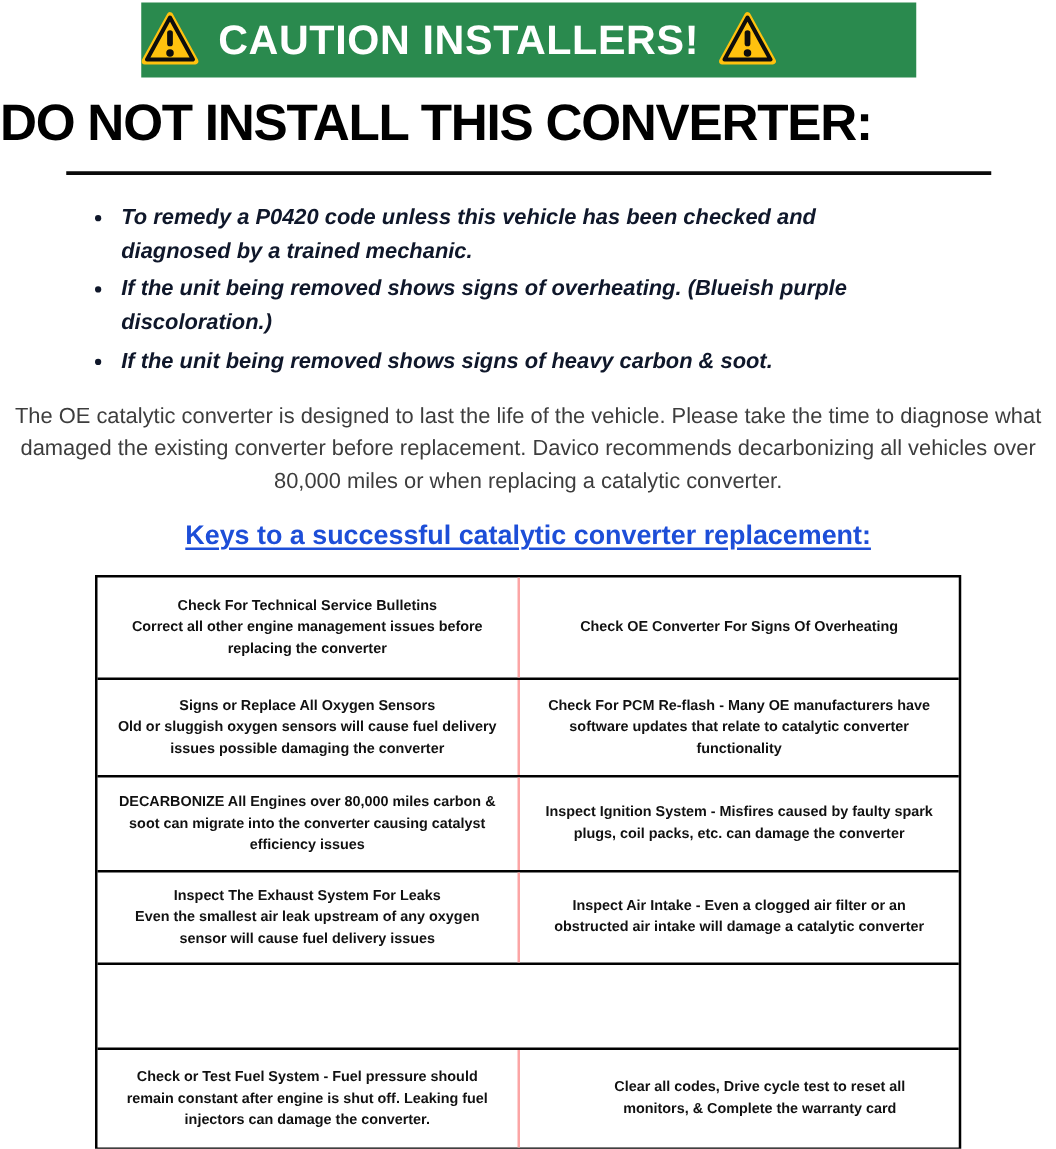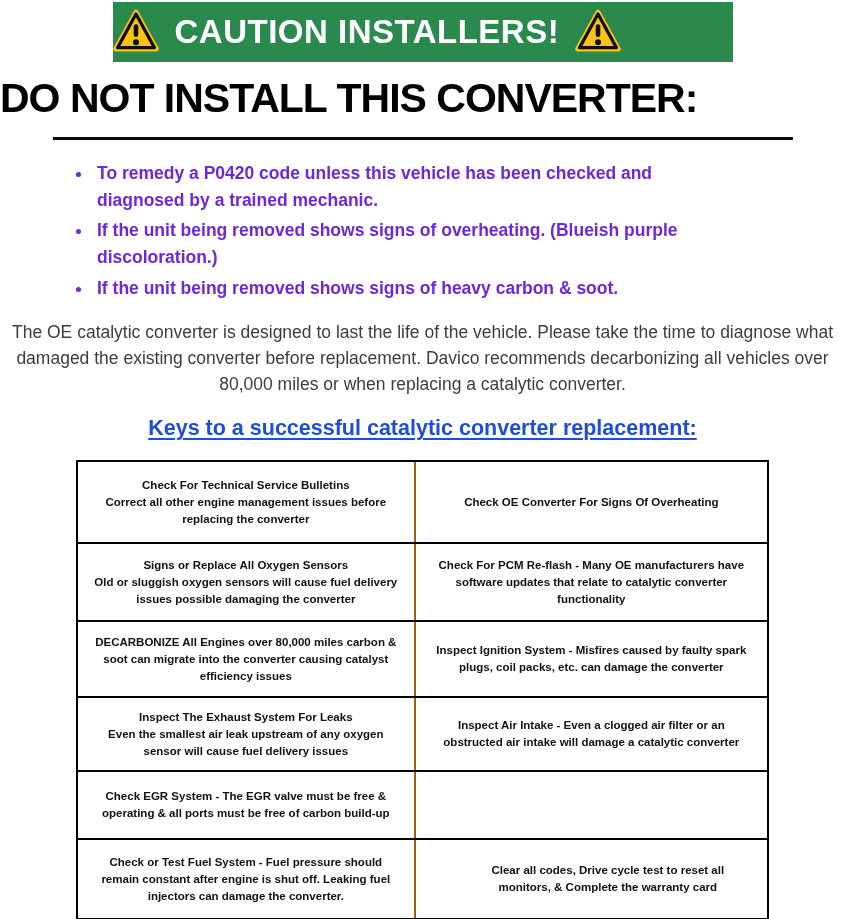--- a/index.html
+++ b/index.html
@@ -50,23 +50,24 @@
   .bullet-list {
     margin: 20px 0 0 75px;
     padding: 0 0 0 18px;
     width: 660px;
     list-style: disc;
   }
   .bullet-list li {
     font-size: 17.5px;
     font-weight: 700;
     line-height: 1.55;
-    color: #6d28d9;
+    color: #0f172a;
     margin-bottom: 3px;
     padding-left: 4px;
+    font-style: italic;
   }
 
   
   .intro {
     width: 822px;
     margin: 17px auto 0 auto;
     text-align: center;
     font-size: 17.5px;
     font-weight: 400;
     line-height: 1.5;
@@ -102,21 +103,21 @@
   .t-cell {
     display: flex; align-items: center; justify-content: center;
     text-align: center;
     padding: 6px 16px;
     font-size: 11.5px;
     font-weight: 700;
     line-height: 1.5;
     color: #111;
     white-space: pre-line;
   }
-  .t-cell.left  { flex: 0 0 49%; border-right: 2px solid #a16207; }
+  .t-cell.left  { flex: 0 0 49%; border-right: 2px solid #fca5a5; }
   .t-cell.right { flex: 1; }
 </style>
 </head>
 <body>
 
 <div class="page">
 
   <div class="banner">
     <span class="warn-icon">
       <svg viewBox="0 0 100 100" width="46" height="46" aria-hidden="true">
@@ -165,21 +166,20 @@
     <div class="t-row">
       <div class="t-cell left">DECARBONIZE All Engines over 80,000 miles carbon &amp; soot can migrate into the converter causing catalyst efficiency issues</div>
       <div class="t-cell right">Inspect Ignition System - Misfires caused by faulty spark plugs, coil packs, etc. can damage the converter</div>
     </div>
     <div class="t-row">
       <div class="t-cell left">Inspect The Exhaust System For Leaks
 Even the smallest air leak upstream of any oxygen sensor will cause fuel delivery issues</div>
       <div class="t-cell right">Inspect Air Intake - Even a clogged air filter or an obstructed air intake will damage a catalytic converter</div>
     </div>
     <div class="t-row">
-      <div class="t-cell left">Check EGR System - The EGR valve must be free &amp; operating &amp; all ports must be free of carbon build-up</div>
     </div>
     <div class="t-row">
       <div class="t-cell left">Check or Test Fuel System - Fuel pressure should remain constant after engine is shut off.  Leaking fuel injectors can damage the converter.</div>
       <div class="t-cell right">Clear all codes,  Drive cycle test to reset all monitors, &amp; Complete the warranty card</div>
     </div>
   </div>
 
 </div>
 
 </body></html>

